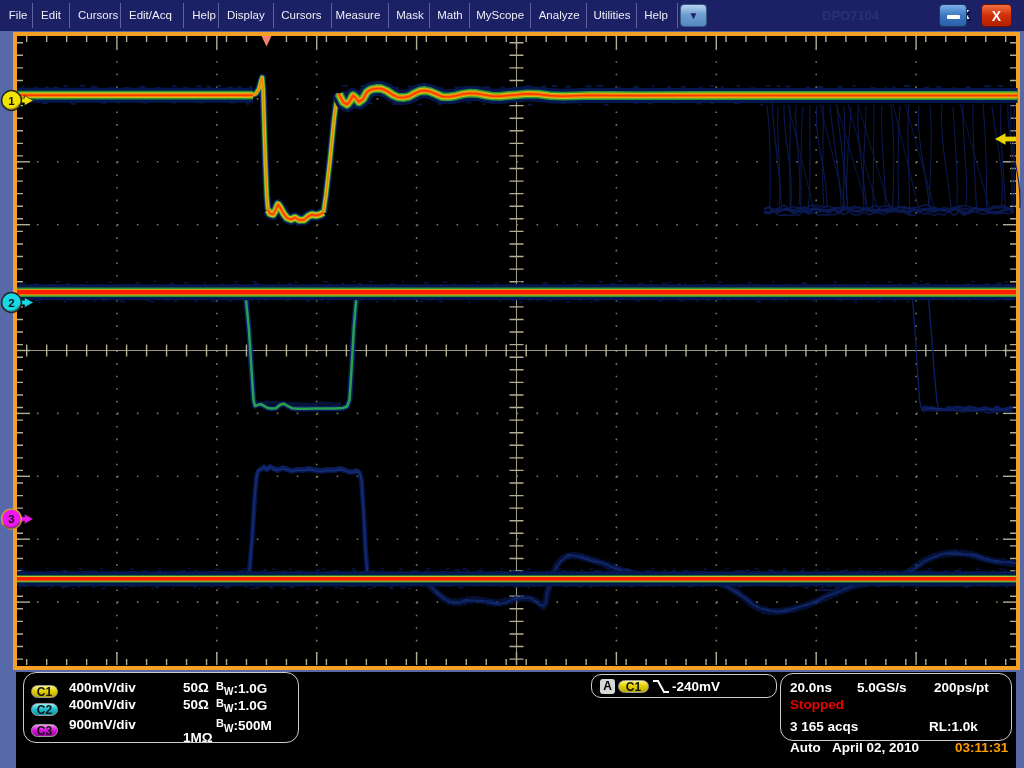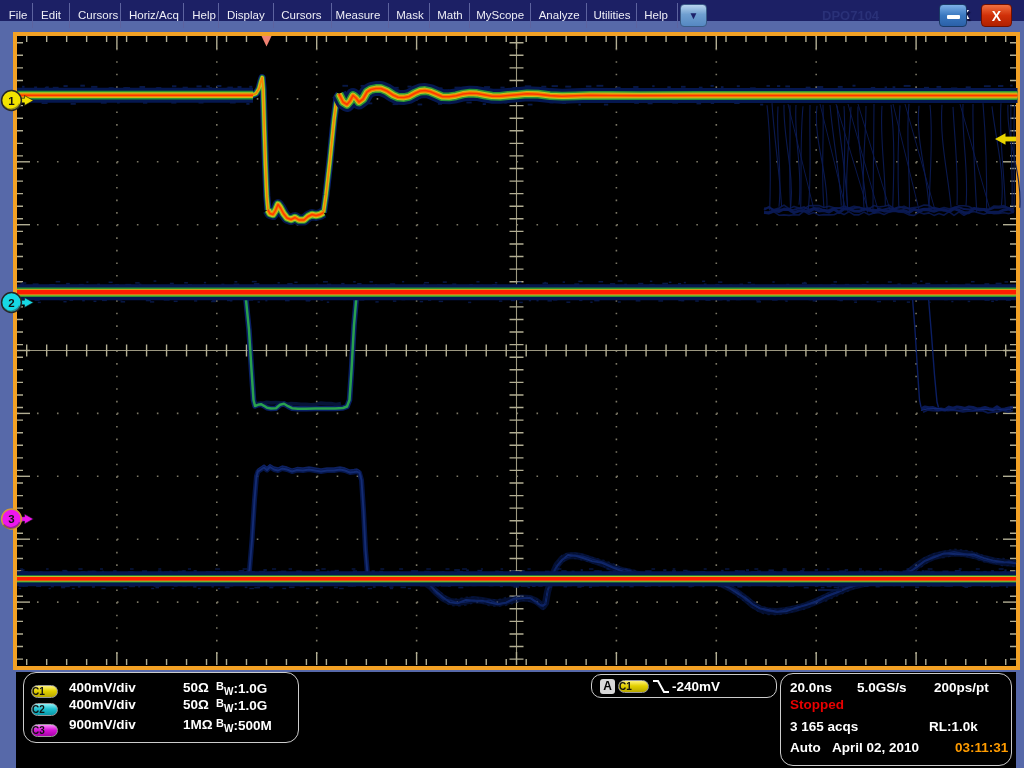--- a/index.html
+++ b/index.html
@@ -1,16 +1,16 @@
 <!DOCTYPE html>
 <html><head><meta charset="utf-8"><style>
 * { margin:0; padding:0; box-sizing:border-box; }
 html,body { width:1024px; height:768px; background:#5769a9; overflow:hidden;
   font-family:"Liberation Sans", sans-serif; }
-#menubar { position:absolute; left:0; top:0; width:1024px; height:21px; background:#1c2065; }
+#menubar { position:absolute; left:0; top:0; width:1024px; height:31px; background:#1c2065; }
 .mi { position:absolute; top:9px; color:#eeeef6; font-size:11.5px; }
 .sep { position:absolute; top:3px; width:1px; height:25px; background:#5d639f; }
 .ddbtn { position:absolute; left:680px; top:4px; width:27px; height:23px;
   background:linear-gradient(#b8d4ee,#6f9fd0 45%,#5588c2); border:1px solid #3a5a86;
   border-radius:4px; color:#1d2169; font-size:10px; text-align:center; line-height:22px; }
 .dpo { position:absolute; left:822px; top:8px; color:#2a3178; font-size:13px; font-weight:bold; }
 .tek { position:absolute; left:942px; top:5px; color:#f2f2f2; font-size:16px; font-weight:bold;
   text-shadow:1.5px 1.5px 1px #0a0d30; letter-spacing:0.5px; }
 .minbtn { position:absolute; left:939px; top:4px; width:28px; height:23px; border-radius:4px;
   background:linear-gradient(#7db0e8,#3a78c0 50%,#2a60a8); border:1px solid #1a3a66; }
@@ -18,32 +18,32 @@
 .closebtn { position:absolute; left:981px; top:4px; width:31px; height:23px; border-radius:4px;
   background:linear-gradient(#f07040,#d03008 50%,#b02000); border:1px solid #701000;
   color:#fff; font-size:14px; font-weight:bold; text-align:center; line-height:22px; }
 #plotbg { position:absolute; left:13px; top:32px; width:1007px; height:638px; background:#000;
   border:4px solid #f2a125; }
 #botpanel { position:absolute; left:16px; top:672px; width:1000px; height:96px; background:#000; }
 #overlay { position:absolute; left:0; top:0; }
 .box { position:absolute; background:#000; border:1.2px solid #cccccc; border-radius:13px; }
 .wt { color:#fff; font-weight:bold; font-size:13.5px; position:absolute; white-space:nowrap; }
 .pill { position:absolute; width:27px; height:13px; border-radius:7px; border:1px solid #999;
-  color:#111; font-size:10px; font-weight:bold; line-height:12px; }
+  color:#111; font-size:12px; font-weight:bold; text-align:center; line-height:12px; }
 .bsub { font-size:11px; vertical-align:2.5px; }
 .wsub { font-size:10px; vertical-align:-2px; }
 </style></head>
 <body>
 <div id="plotbg"></div>
 <div id="botpanel"></div>
 <div id="menubar">
     <span class="mi" style="left:8.8px">File</span>
     <span class="mi" style="left:41.1px">Edit</span>
     <span class="mi" style="left:78px">Cursors</span>
-    <span class="mi" style="left:129px">Horiz/Acq</span>
+    <span class="mi" style="left:129px">Edit/Acq</span>
     <span class="mi" style="left:192.3px">Help</span>
     <span class="mi" style="left:227px">Display</span>
     <span class="mi" style="left:281.3px">Cursors</span>
     <span class="mi" style="left:335.6px">Measure</span>
     <span class="mi" style="left:396.2px">Mask</span>
     <span class="mi" style="left:437.2px">Math</span>
     <span class="mi" style="left:476.2px">MyScope</span>
     <span class="mi" style="left:538.7px">Analyze</span>
     <span class="mi" style="left:593.4px">Utilities</span>
     <span class="mi" style="left:644.2px">Help</span>
@@ -74,35 +74,35 @@
   <span class="pill" style="left:7px;top:11.5px;background:linear-gradient(#fff27a,#e3d000 45%,#b8a800)">C1</span>
   <span class="wt" style="left:45px;top:6.5px">400mV/div</span>
   <span class="wt" style="left:159px;top:6.5px">50Ω</span>
   <span class="wt" style="left:192px;top:6.5px"><span class="bsub">B</span><span class="wsub">W</span>:1.0G</span>
   <span class="pill" style="left:7px;top:29.5px;background:linear-gradient(#8ef2f8,#1fc0d0 45%,#0898a8)">C2</span>
   <span class="wt" style="left:45px;top:24px">400mV/div</span>
   <span class="wt" style="left:159px;top:24px">50Ω</span>
   <span class="wt" style="left:192px;top:24px"><span class="bsub">B</span><span class="wsub">W</span>:1.0G</span>
   <span class="pill" style="left:7px;top:51px;background:linear-gradient(#fa8afa,#d816d8 45%,#a800a8)">C3</span>
   <span class="wt" style="left:45px;top:44px">900mV/div</span>
-  <span class="wt" style="left:159px;top:44px">1MΩ</span>
+  <span class="wt" style="left:159px;top:57px">1MΩ</span>
   <span class="wt" style="left:192px;top:44px"><span class="bsub">B</span><span class="wsub">W</span>:500M</span>
 </div>
 
 <div class="box" style="left:591px;top:674px;width:186px;height:24px;border-radius:10px">
   <span style="position:absolute;left:8px;top:3.5px;width:15px;height:15px;background:#d8d8d8;
     border-radius:3px;color:#000;font-size:12px;font-weight:bold;text-align:center;line-height:15px">A</span>
   <span class="pill" style="left:26px;top:4.5px;width:31px;background:linear-gradient(#fff27a,#e3d000 45%,#b8a800)">C1</span>
   <svg style="position:absolute;left:60px;top:4px" width="18" height="16" viewBox="0 0 18 16">
     <path d="M1,2 H6 L12,13 H17" fill="none" stroke="#fff" stroke-width="2"></path>
     </svg>
   <span class="wt" style="left:80px;top:4px">-240mV</span>
 </div>
 
-<div class="box" style="left:780px;top:673px;width:232px;height:93px">
+<div class="box" style="left:780px;top:673px;width:232px;height:68px">
   <span class="wt" style="left:9px;top:6px">20.0ns</span>
   <span class="wt" style="left:76px;top:6px">5.0GS/s</span>
   <span class="wt" style="left:153px;top:6px">200ps/pt</span>
   <span class="wt" style="left:9px;top:23px;color:#e80000">Stopped</span>
   <span class="wt" style="left:9px;top:45px">3 165 acqs</span>
   <span class="wt" style="left:148px;top:45px">RL:1.0k</span>
   <span class="wt" style="left:9px;top:66px">Auto</span>
   <span class="wt" style="left:51px;top:66px">April 02, 2010</span>
   <span class="wt" style="left:174px;top:66px;color:#ff9c00">03:11:31</span>
 </div>

